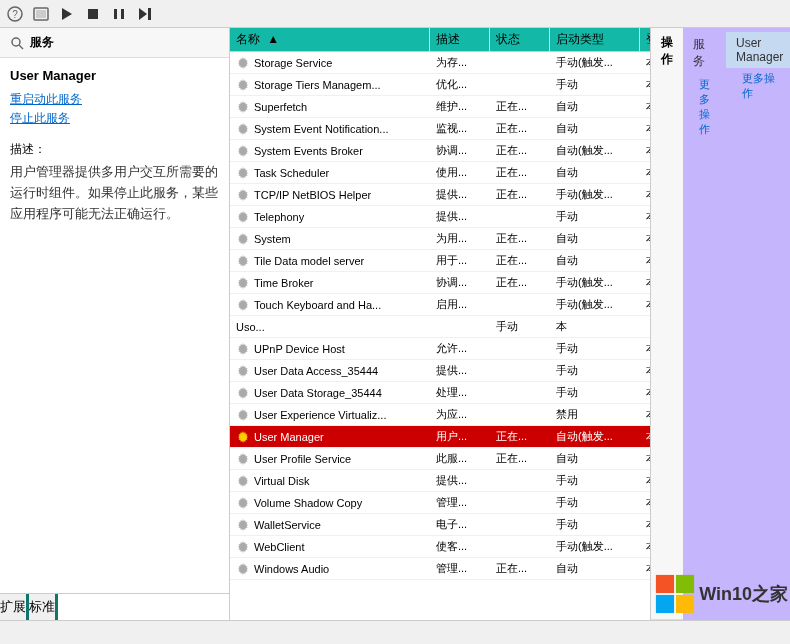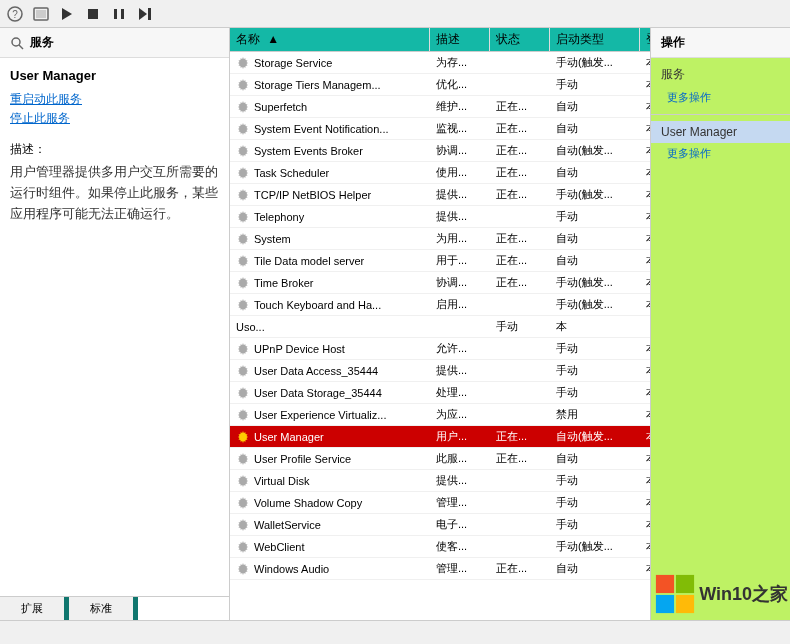--- a/index.html
+++ b/index.html
@@ -82,24 +82,24 @@
       font-size: 13px;
       color: #333;
       line-height: 1.6;
     }
     .left-bottom-tabs {
       margin-top: auto;
       display: flex;
       border-top: 1px solid #ccc;
     }
     .left-tab {
-      padding: 4px 21px;
-      font-size: 11px;
+      padding: 4px 0;
+      font-size: 13px;
       cursor: pointer;
-      border-right: 5px solid #0f766e;
+      border-right: 3px solid #0f766e;
       background: #f0f0f0;
     }
 
     
     .center-panel {
       flex: 1;
       background: #fff;
       display: flex;
       flex-direction: column;
       overflow: hidden;
@@ -138,24 +138,24 @@
       white-space: nowrap;
       overflow: hidden;
       text-overflow: ellipsis;
       display: flex;
       align-items: center;
     }
 
     
     .right-panel {
       width: 140px;
-      background: #bef264;
+      background: #c4b5fd;
       border-left: 1px solid #ccc;
       display: flex;
-      flex-direction: column;
+      flex-direction: row;
     }
     .actions-header {
       padding: 6px 10px;
       font-weight: bold;
       font-size: 12px;
       border-bottom: 1px solid #ddd;
       background: #f7f7f7;
     }
     .actions-section {
       padding: 4px 0;

